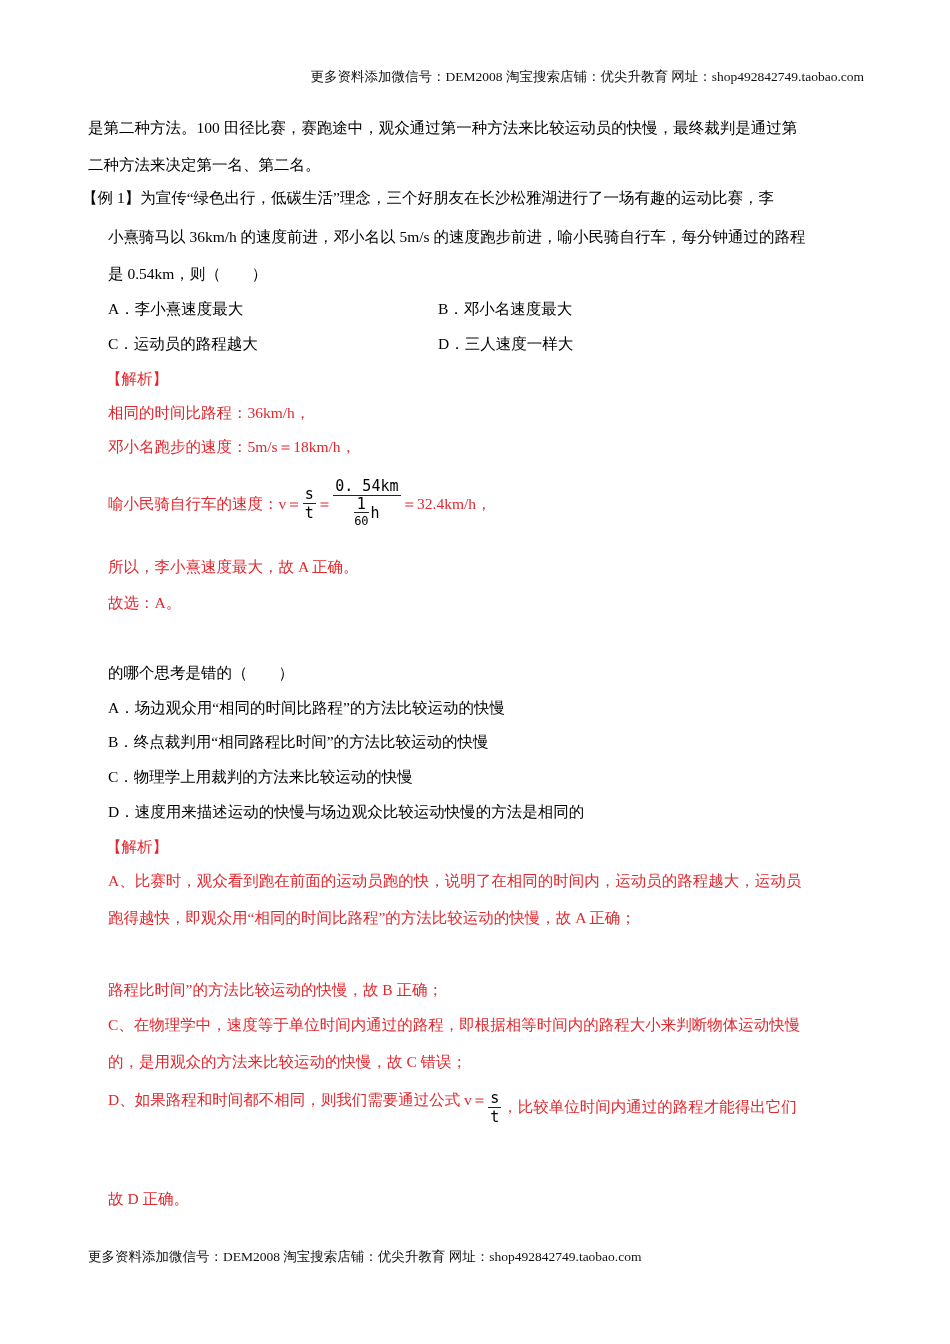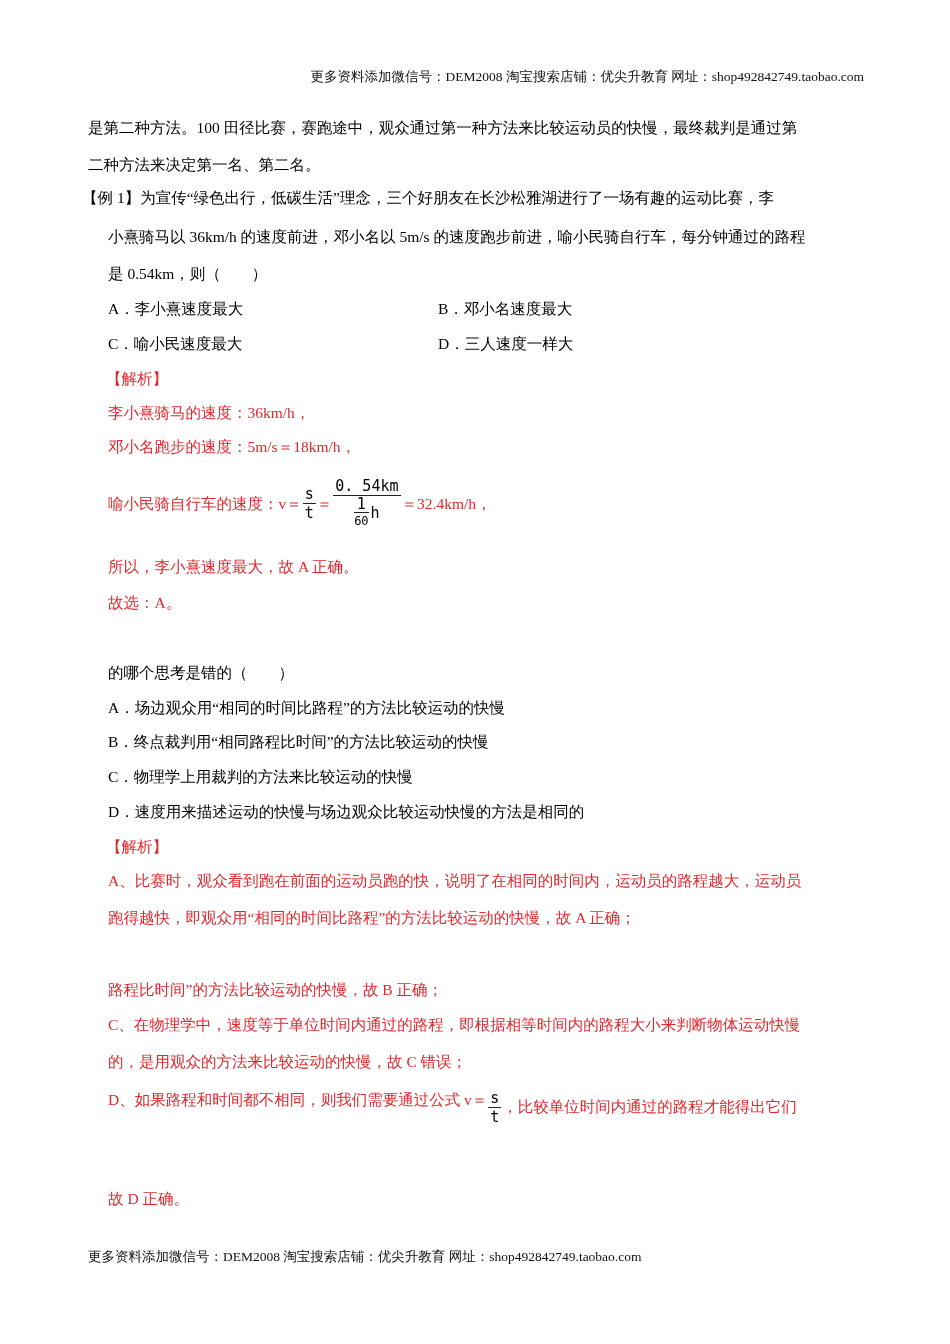--- a/index.html
+++ b/index.html
@@ -43,25 +43,25 @@
   <div class="line" style="top:155px;left:88px;">二种方法来决定第一名、第二名。</div>
 
   <div class="line" style="top:188px;left:82px;">
     <span>【例 1】</span><span>为宣传“绿色出行，低碳生活”理念，三个好朋友在长沙松雅湖进行了一场有趣的运动比赛，李</span>
   </div>
   <div class="line" style="top:227px;left:108px;">小熹骑马以 36km/h 的速度前进，邓小名以 5m/s 的速度跑步前进，喻小民骑自行车，每分钟通过的路程</div>
   <div class="line" style="top:264px;left:108px;">是 0.54km，则（　　）</div>
 
   <div class="line" style="top:299px;left:108px;">A．李小熹速度最大</div>
   <div class="line" style="top:299px;left:438px;">B．邓小名速度最大</div>
-  <div class="line" style="top:334px;left:108px;">C．喻小民速度最大</div>
+  <div class="line" style="top:334px;left:108px;">C．运动员的路程越大</div>
   <div class="line" style="top:334px;left:438px;">D．三人速度一样大</div>
 
   <div class="line red" style="top:369px;left:106px;">【解析】</div>
-  <div class="line red" style="top:403px;left:108px;">李小熹骑马的速度：36km/h，</div>
+  <div class="line red" style="top:403px;left:108px;">相同的时间比路程：36km/h，</div>
   <div class="line red" style="top:437px;left:108px;">邓小名跑步的速度：5m/s＝18km/h，</div>
 
   <div class="line red" style="top:472px;left:108px;height:64px;display:flex;align-items:center;">
     <span>喻小民骑自行车的速度：v＝</span>
     <span class="frac">
       <span class="num">s</span>
       <span class="bar"></span>
       <span class="den">t</span>
     </span>
     <span>＝</span>

